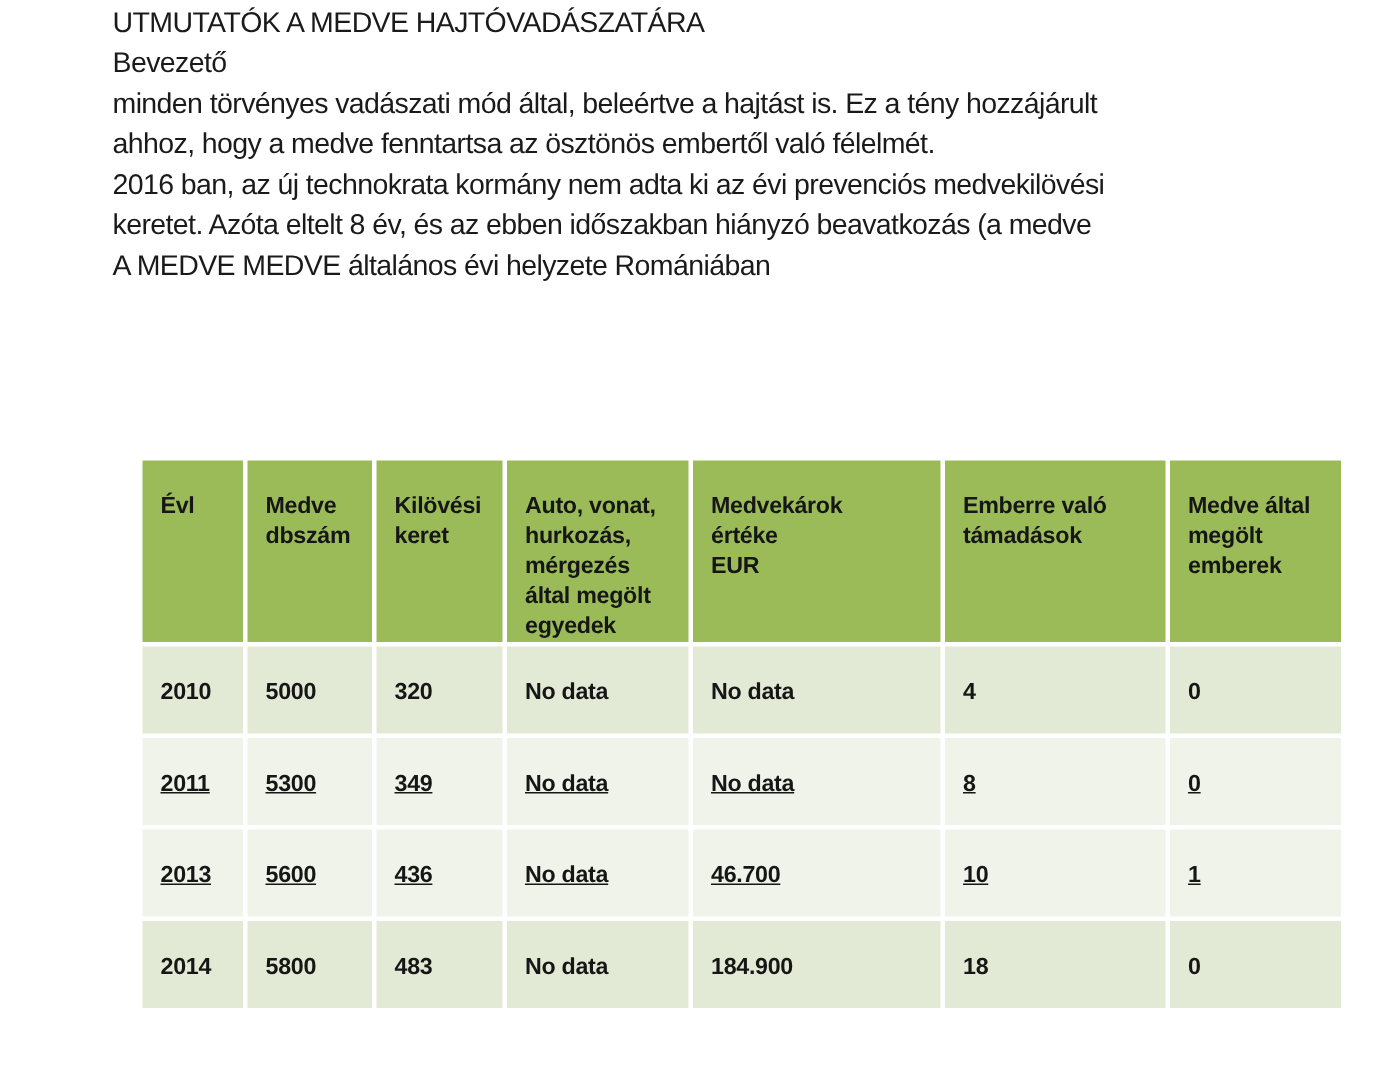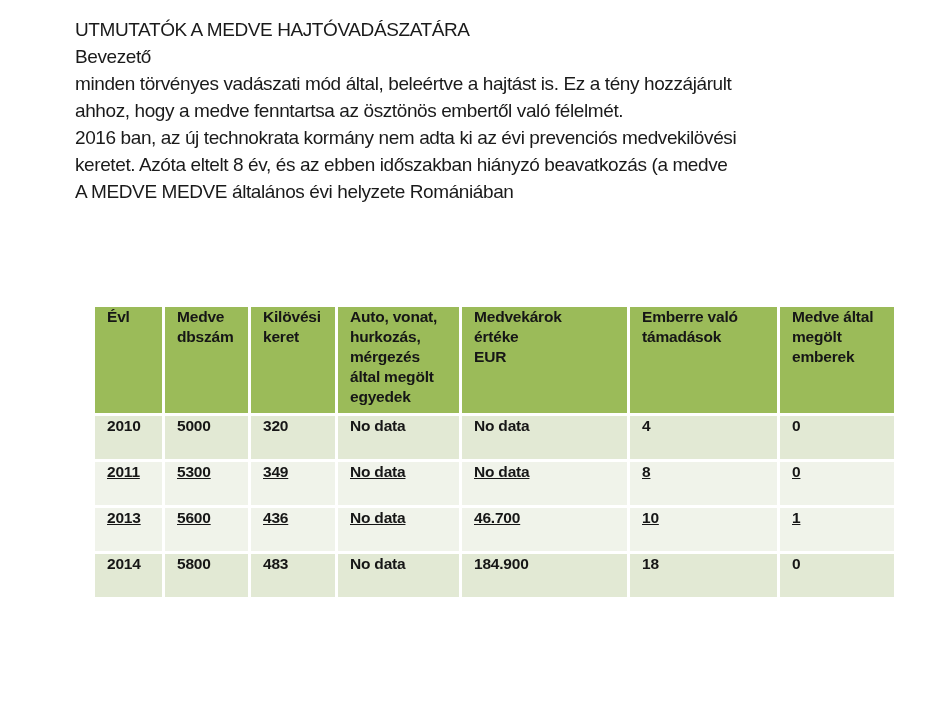--- a/index.html
+++ b/index.html
@@ -11,21 +11,21 @@
     height: 720px;
     background: #ffffff;
     overflow: hidden;
     position: relative;
     font-family: "Liberation Sans", sans-serif;
     color: #1a1a1a;
   }
   .doc-text {
     position: absolute;
     left: 75px;
-    top: 16px;
+    top: 2px;
   }
   .doc-line {
     font-size: 19px;
     line-height: 27px;
     white-space: nowrap;
     letter-spacing: -0.4px;
     color: #1a1a1a;
   }
   table.bear-table {
     position: absolute;
@@ -35,32 +35,32 @@
     border-spacing: 3px;
     table-layout: fixed;
   }
   table.bear-table th,
   table.bear-table td {
     vertical-align: top;
     text-align: left;
     font-weight: 700;
     font-size: 15.5px;
     line-height: 20px;
-    padding: 0 8px 0 12px;
+    padding: 21px 8px 0 12px;
     box-sizing: border-box;
     letter-spacing: -0.2px;
     color: #161616;
   }
   table.bear-table th {
     background: #9bbb59;
     height: 106px;
     white-space: pre-line;
   }
   table.bear-table td {
-    height: 43px;
+    height: 58px;
   }
   tr.band-dark td  { background: #e2e9d4; }
   tr.band-light td { background: #f0f3ea; text-decoration: underline; }
 </style>
 </head>
 <body>
 
 <div class="doc-text">
   <div class="doc-line">UTMUTATÓK A MEDVE HAJTÓVADÁSZATÁRA</div>
   <div class="doc-line">Bevezető</div>

